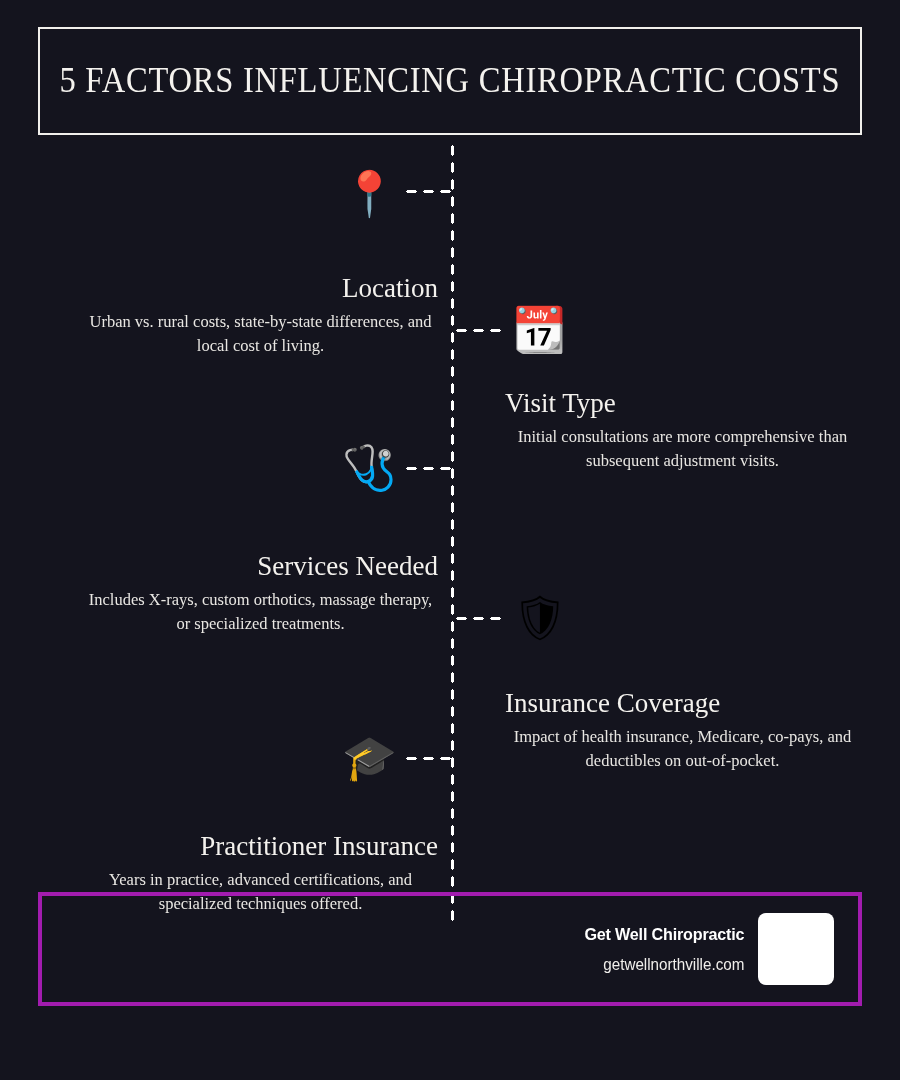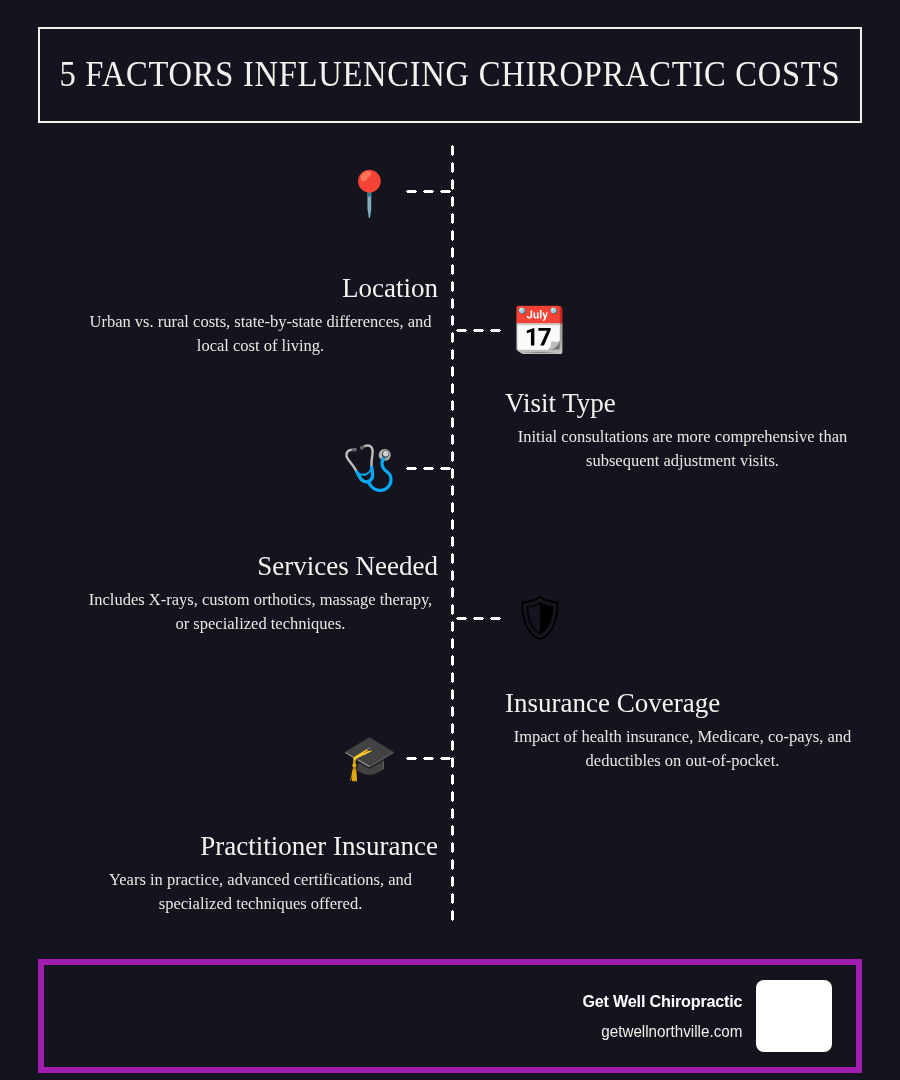--- a/index.html
+++ b/index.html
@@ -20,21 +20,21 @@
     background: #14141e;
     box-sizing: border-box;
   }
 
   
   .header-frame {
     position: absolute;
     left: 38px;
     top: 27px;
     width: 824px;
-    height: 96px;
+    height: 108px;
     border: 2px solid #f2f0ec;
     box-sizing: border-box;
     display: flex;
     align-items: center;
     justify-content: center;
   }
   .header-title {
     font-family: "Liberation Serif", "DejaVu Serif", serif;
     font-size: 35px;
     letter-spacing: 0.8px;
@@ -110,24 +110,24 @@
     margin: 0;
     width: 355px;
   }
   .card-left .card-body  { text-align: center; margin-left: 45px; }
   .card-right .card-body { text-align: center; }
 
   
   .footer-frame {
     position: absolute;
     left: 38px;
-    top: 959px;
+    top: 892px;
     width: 824px;
     height: 114px;
-    border: 6px solid #a21caf;
+    border: 4px solid #a21caf;
     box-sizing: border-box;
   }
   .footer-inner {
     position: absolute;
     right: 24px;
     top: 0;
     height: 100%;
     display: flex;
     align-items: center;
     gap: 14px;
@@ -184,21 +184,21 @@
       <div class="card-title">Visit Type</div>
       <div class="card-body">Initial consultations are more comprehensive than subsequent adjustment visits.</div>
     </div>
   </div>
 
   <div class="row">
     <div class="emoji" style="left:342px; top:440px;">🩺</div>
     <div class="connector" style="left:403px; top:466px; width:50px;"></div>
     <div class="col col-left card-left" style="top:538px;">
       <div class="card-title">Services Needed</div>
-      <div class="card-body">Includes X-rays, custom orthotics, massage therapy, or specialized techniques.</div>
+      <div class="card-body">Includes X-rays, custom orthotics, massage therapy, or specialized treatments.</div>
     </div>
   </div>
 
   <div class="row">
     <div class="emoji" style="left:512px; top:590px;">🛡</div>
     <div class="connector" style="left:453px; top:616px; width:50px;"></div>
     <div class="col col-right card-right" style="top:688px;">
       <div class="card-title">Insurance Coverage</div>
       <div class="card-body">Impact of health insurance, Medicare, co-pays, and deductibles on out-of-pocket.</div>
     </div>

